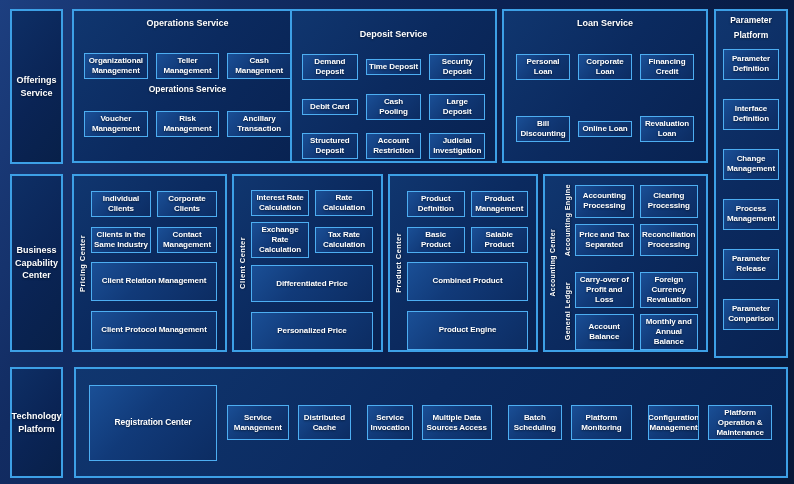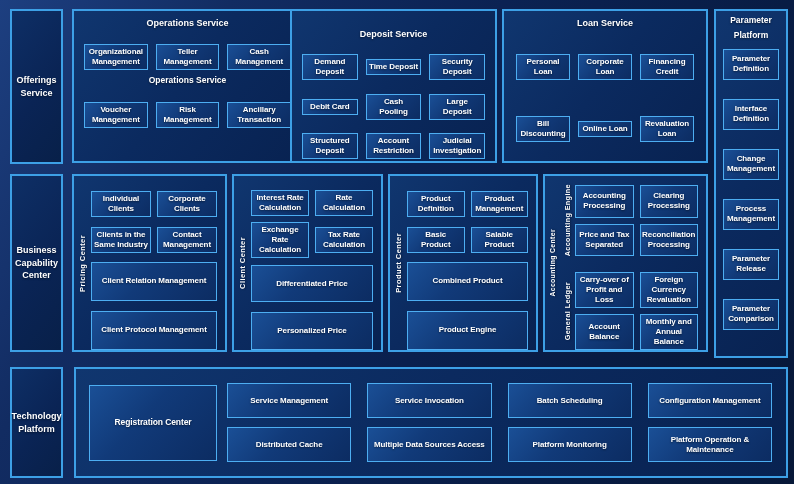--- a/index.html
+++ b/index.html
@@ -33,21 +33,21 @@
     text-align:center; font-weight:bold; font-size:8px; line-height:1.25;
     padding:2px 2px; letter-spacing:-0.1px; text-shadow:0 1px 2px rgba(0,0,0,.5);
     overflow:hidden;
   }
   .p-title { text-align:center; font-weight:bold; font-size:9px; text-shadow:0 1px 2px rgba(0,0,0,.5); }
   .row { display:flex; gap:8px;align-items:center; }
   .row .box { flex:1; }
 
   
   .ops { left:72px; top:9px; width:231px; height:154px; padding:7px 10px 0; display:flex; flex-direction:column; }
-  .ops .r1 { margin-top:12px; height:33px; }
+  .ops .r1 { margin-top:21px; height:33px; }
   .ops .mid-title { margin-top:2px; font-size:8.5px; }
   .ops .r2 { margin-top:13px; height:33px; }
 
   .dep { left:290px; top:9px; width:207px; height:154px; padding:18px 10px 0; display:flex; flex-direction:column; }
   .dep .row { height:32px; margin-top:10px; }
   .dep .row.first { margin-top:13px; }
 
   .loan { left:502px; top:9px; width:206px; height:154px; padding:7px 12px 0; display:flex; flex-direction:column; }
   .loan .row { height:36px; }
   .loan .r1 { margin-top:21px; }
@@ -87,21 +87,21 @@
   .agroup > .vlab { width:16px; }
   .agroup .vtext { font-size:7.2px; }
   .agrid { flex:1; display:grid; grid-template-columns:1fr 1fr; gap:6px; }
   .g1 { height:71px; }
   .g2 { margin-top:16px; flex:1; }
 
   
   .tech { left:74px; top:367px; width:714px; height:111px; display:flex; align-items:center; padding:0 14px 0 13px; }
   .reg-box { width:128px; height:76px; flex:none; font-size:8.5px; }
   .tech-cols { flex:1; display:flex; gap:16px; margin-left:10px; }
-  .tcol { flex:1; display:flex; flex-direction:column; gap:9px; }
+  .tcol { flex:1; display:flex; flex-direction:row; gap:9px; }
   .tcol .box { height:35px; }
 
   
   .rail1 { top:9px;  height:155px;text-align:center; }
   .rail2 { top:174px; height:178px; }
   .rail3 { top:367px; height:111px; }
 </style>
 </head>
 <body>
 

